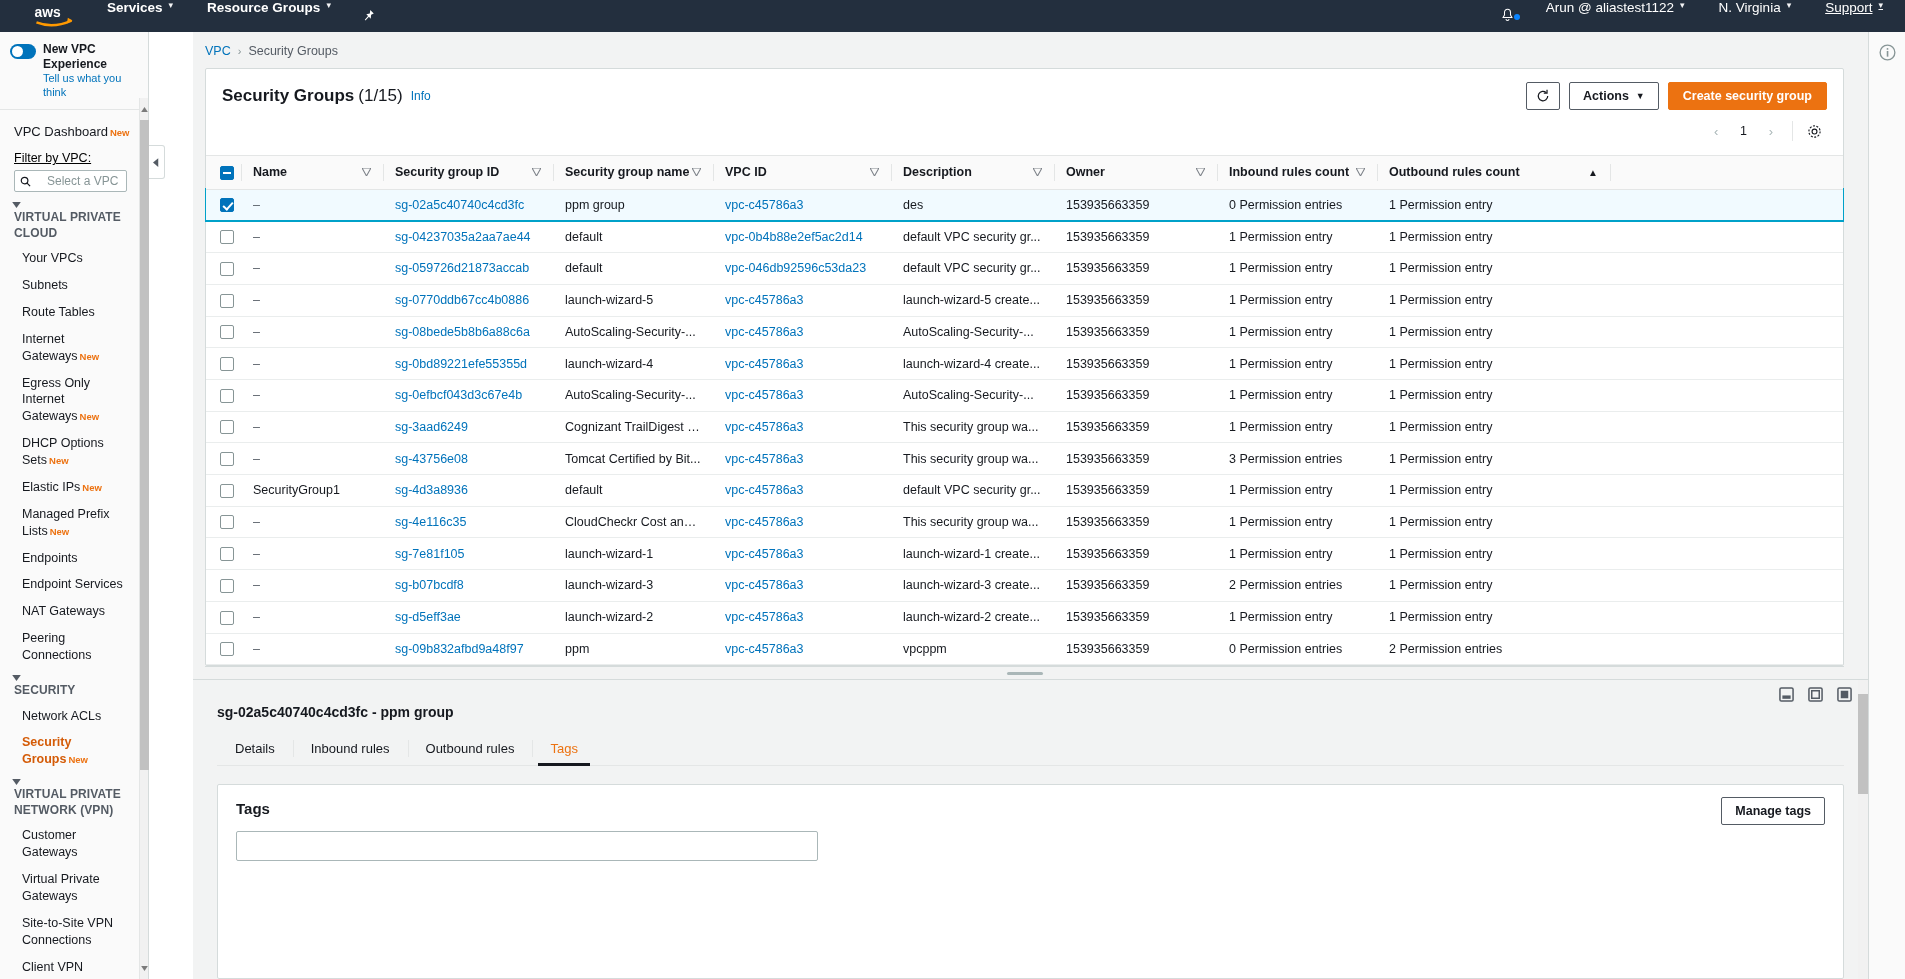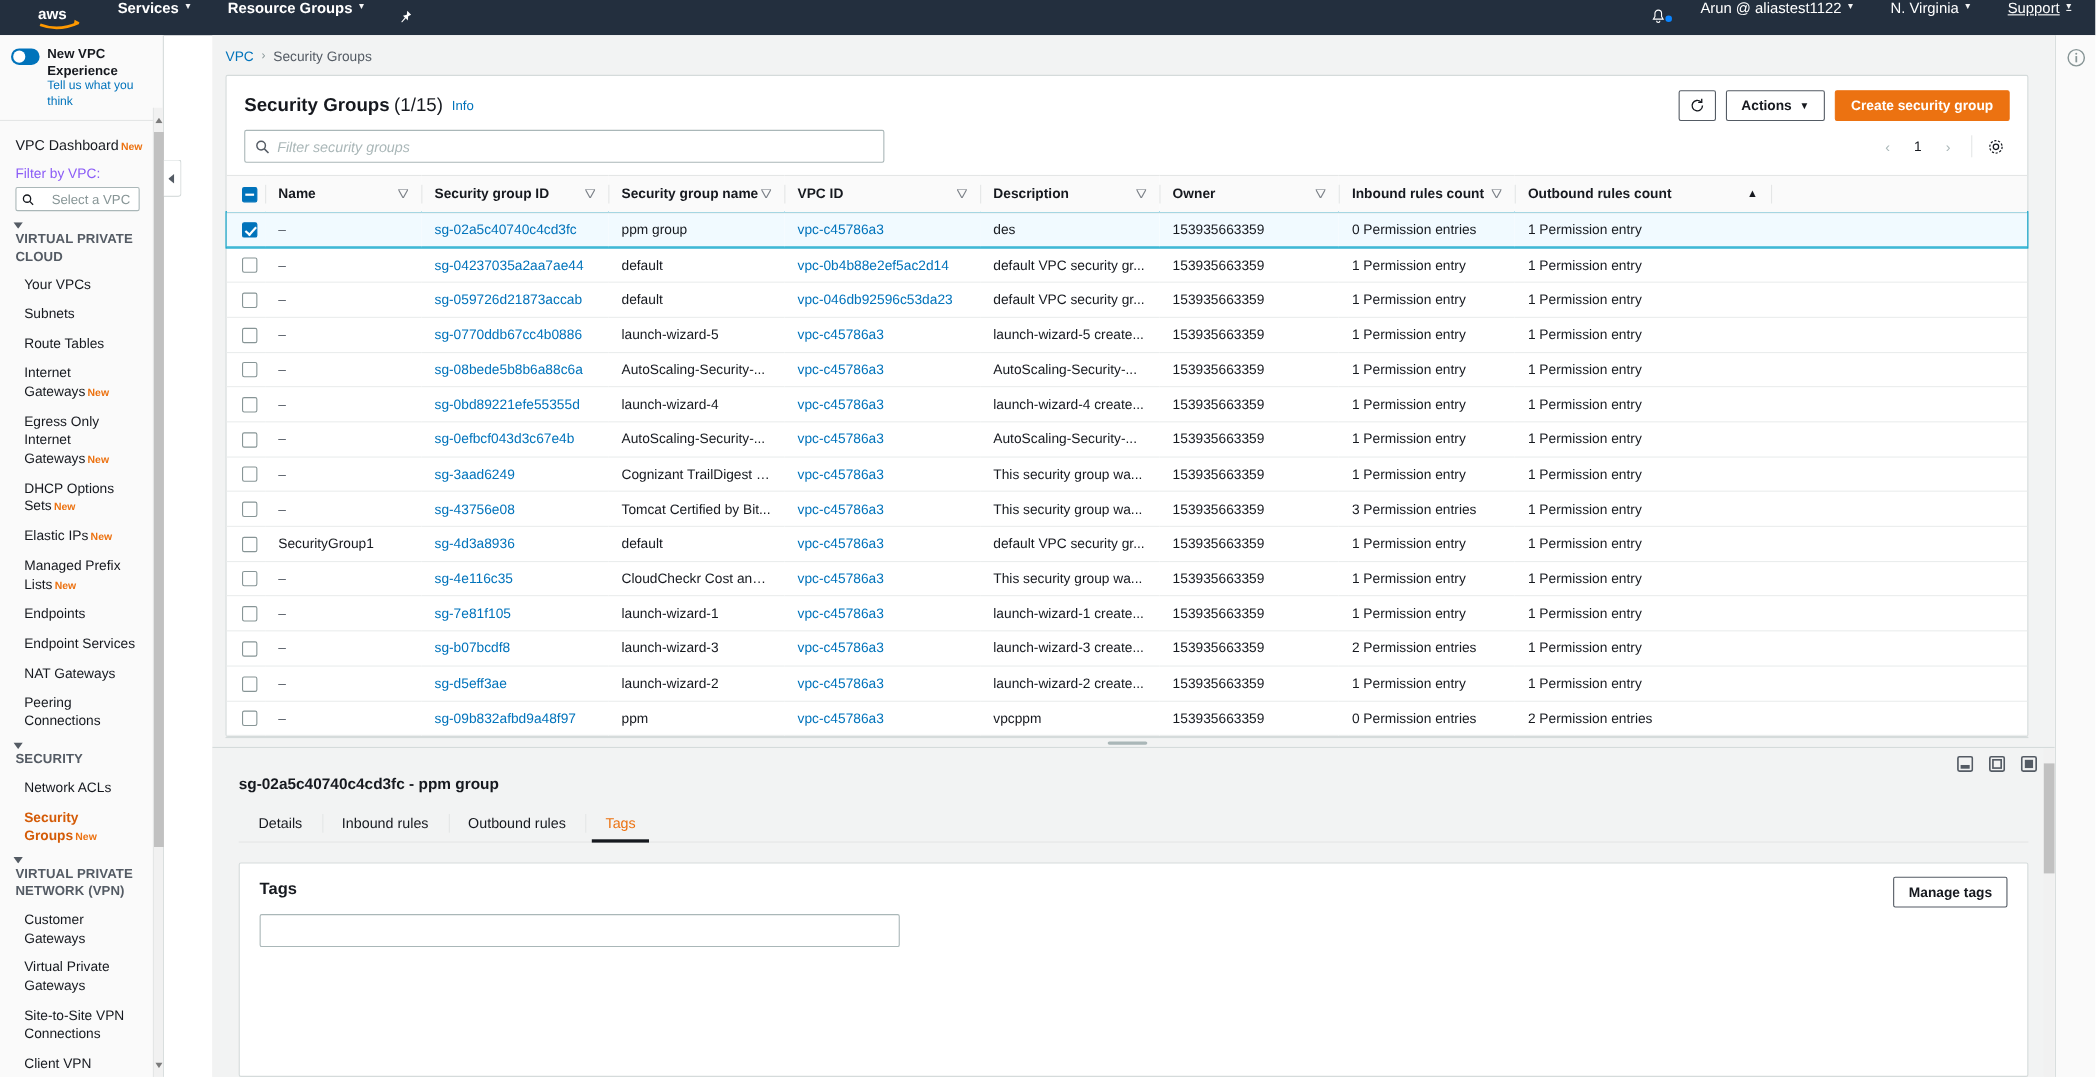--- a/index.html
+++ b/index.html
@@ -71,21 +71,21 @@
     color: #ec7211; font-size: 9.5px; font-weight: bold; margin-left: 2px;
   }
   .grp-toggle { padding: 6px 14px 0 12px; cursor: pointer; }
   .grp-toggle svg { display:block; }
   .grp-head {
     padding: 2px 10px 4px 14px; font-size: 12px; font-weight: bold;
     color: #545b64; letter-spacing: .1px; line-height: 1.3;
     text-transform: uppercase;
   }
   #filter-block { padding: 6px 14px 4px 14px; }
-  #filter-label { font-size: 12.5px; color: #8b5cf6; margin-bottom: 5px; }
+  #filter-label { font-size: 12.5px; color: #000000; margin-bottom: 5px; text-decoration: underline; }
   #vpc-select {
     width: 113px; height: 22px; border: 1px solid #aab7b8; background: #fff;
     border-radius: 2px; display: flex; align-items: center; gap: 16px;
     padding: 0 5px; cursor: pointer;
   }
   #vpc-select span { color: #879596; font-size: 12px; }
   #side-scrollbar {
     position: absolute; right: 0px; top: 66px; width: 9px; bottom: 0;
     background: #f1f1f1; border-left: 1px solid #e4e6e6;
   }
@@ -418,27 +418,20 @@
             </button>
             <button class="btn" id="actions-btn">
               <span>Actions</span>
               <span style="font-size:9px;">▼</span>
             </button>
             <button class="btn" id="create-btn">Create security group</button>
           </div>
         </div>
 
         <div id="search-row">
-          <div id="search-box">
-            <svg width="13" height="13" viewBox="0 0 14 14">
-              <circle cx="5.8" cy="5.8" r="4.2" fill="none" stroke="#545b64" stroke-width="1.4"></circle>
-              <line x1="9" y1="9" x2="13" y2="13" stroke="#545b64" stroke-width="1.5"></line>
-            </svg>
-            <input id="search-input" type="text" placeholder="Filter security groups" style="">
-          </div>
           <div id="pager">
             <div class="pg-arrow">‹</div>
             <div id="pg-num">1</div>
             <div class="pg-arrow">›</div>
             <div id="pg-sep"></div>
             <div id="gear-btn">
               <svg width="15" height="15" viewBox="0 0 16 16">
                 <circle cx="8" cy="8" r="2.6" fill="none" stroke="#16191f" stroke-width="1.2"></circle>
                 <circle cx="8" cy="8" r="6" fill="none" stroke="#16191f" stroke-width="1.2" stroke-dasharray="2.1 1.6"></circle>
               </svg>

